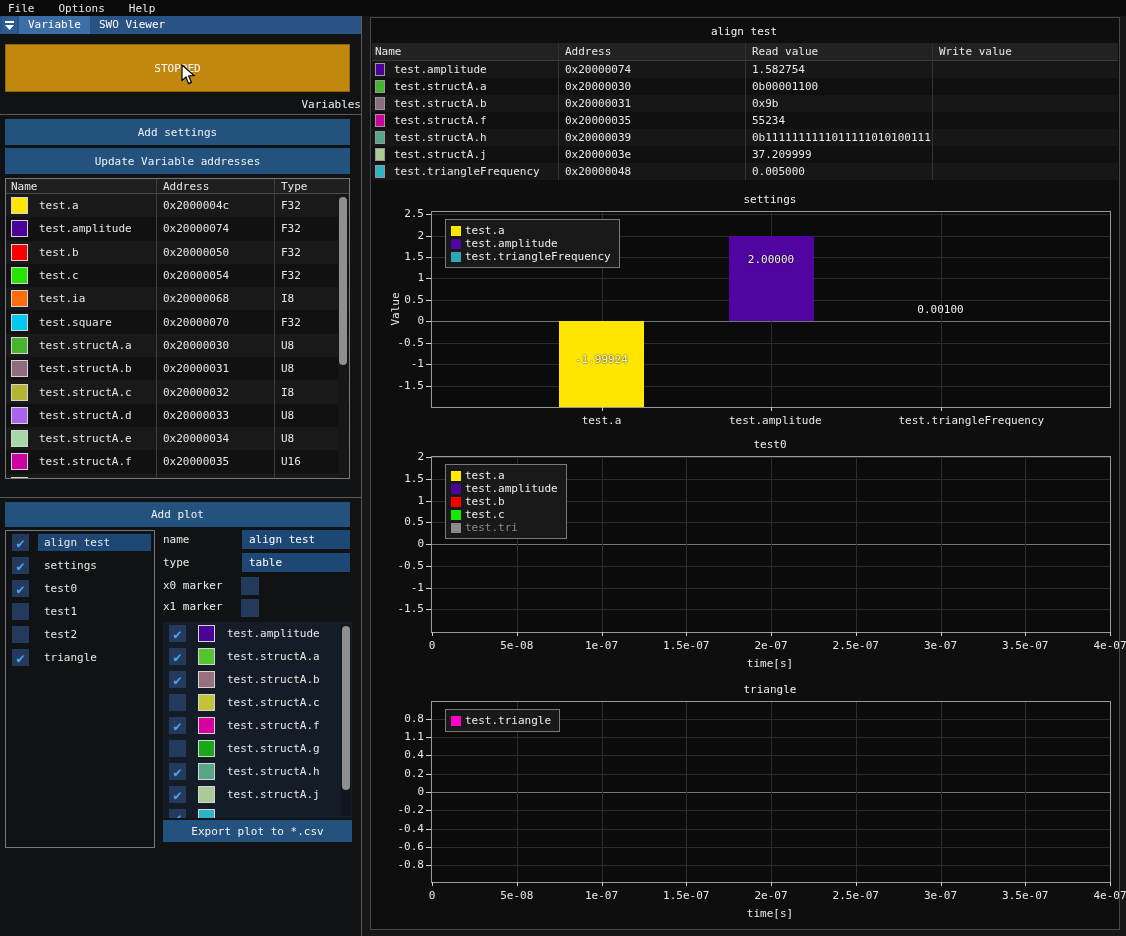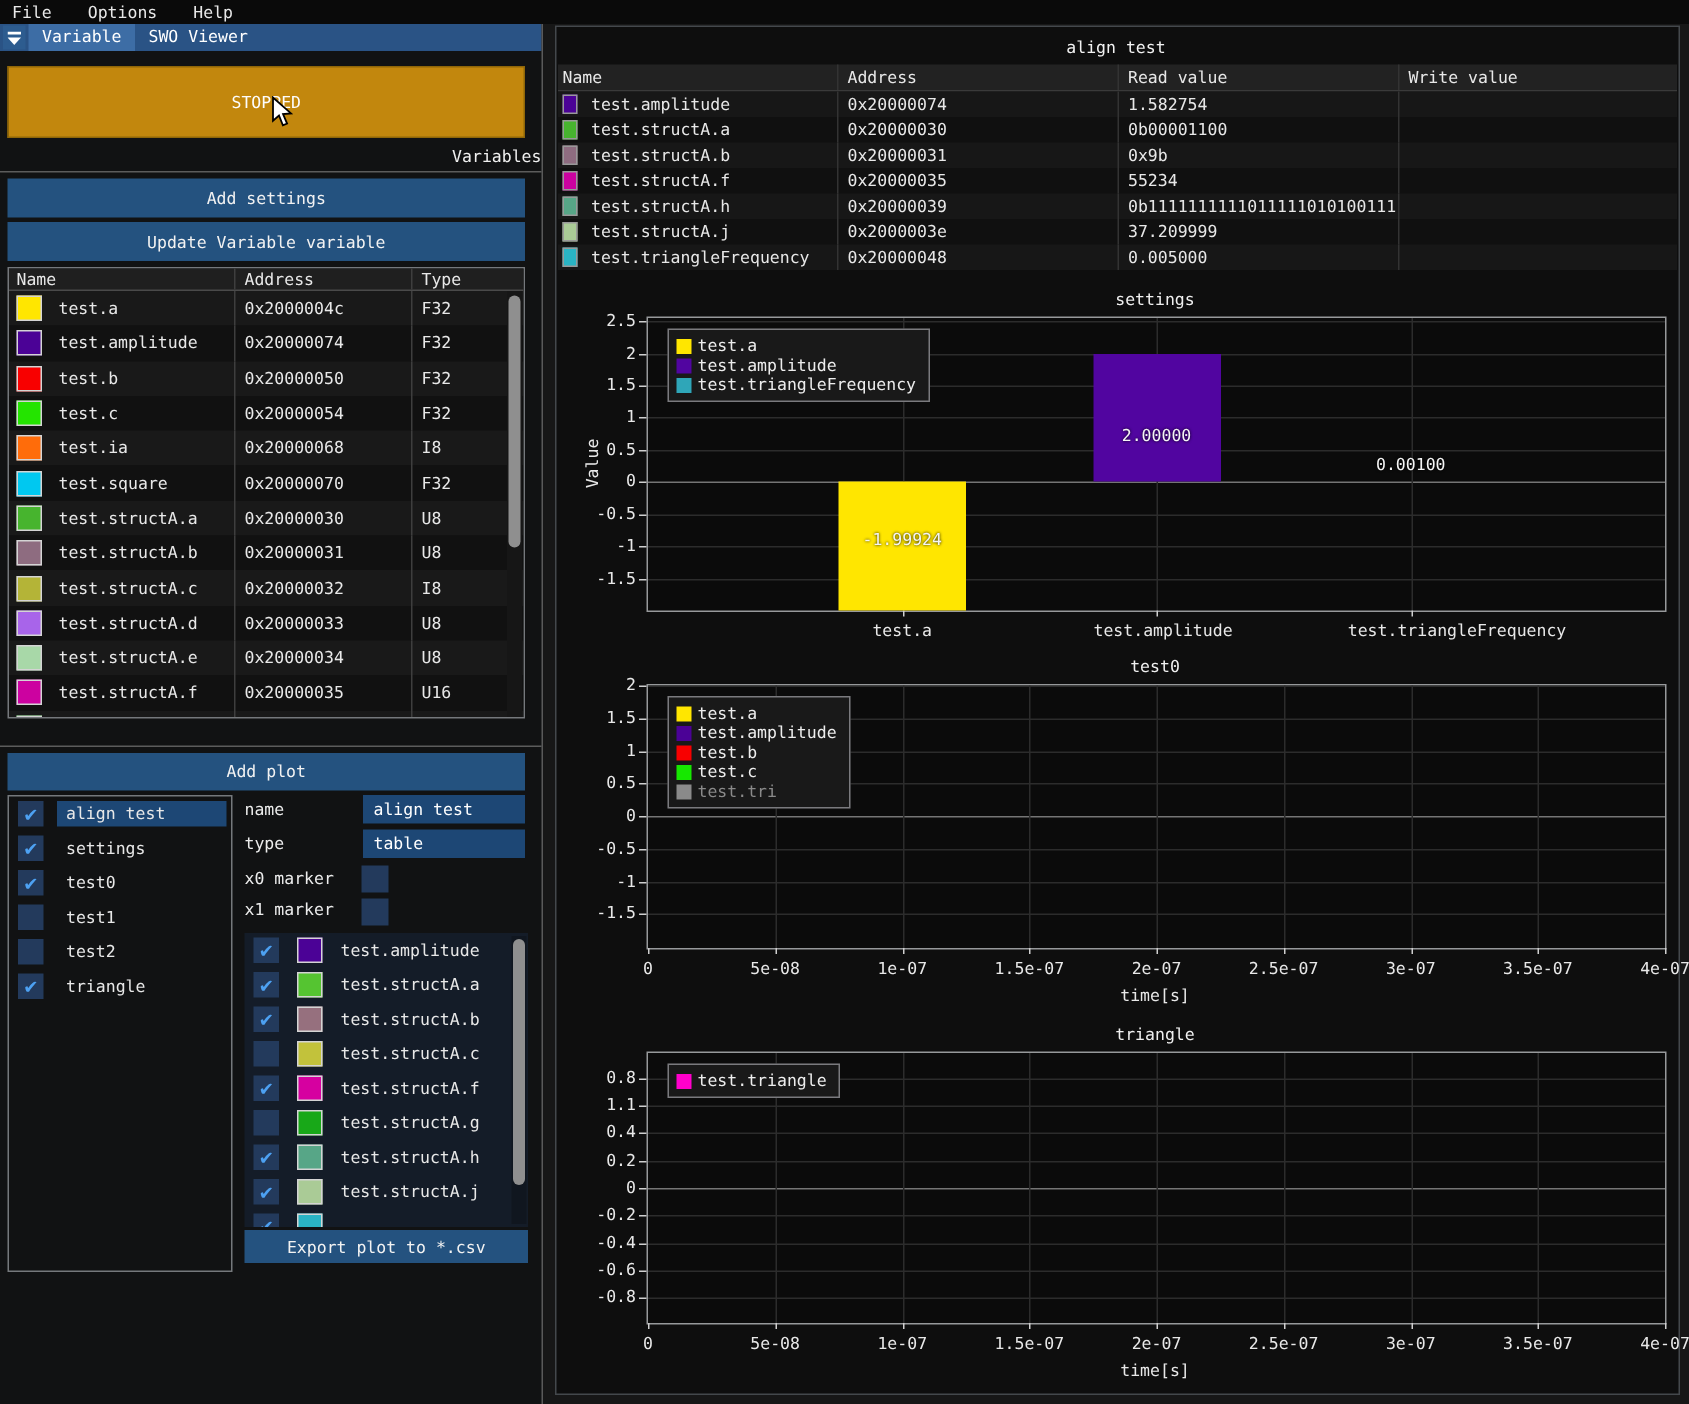--- a/index.html
+++ b/index.html
@@ -131,21 +131,21 @@
     </div>
     <div class="tab active">Variable</div>
     <div class="tab">SWO Viewer</div>
   </div>
 
   <div class="stopped">STOPPED</div>
 
   <div class="sec-title t-vars">Variables</div>
   <div class="divider d1"></div>
   <div class="btn add-var">Add settings</div>
-  <div class="btn upd-var">Update Variable variable</div>
+  <div class="btn upd-var">Update Variable addresses</div>
 
   <div class="vtable">
     <div class="vt-head" id="vt-head">
         <div class="vc vc1">Name</div>
         <div class="vc vc2">Address</div>
         <div class="vc vc3">Type</div>
       </div>
     <div class="vt-body" id="vt-body">
         <div class="vrow">
           <div class="vc vc1">
@@ -462,21 +462,21 @@
         <div class="xlab" style="left: 127.5px; top: 202px;">test.a</div>
         <div class="gl-v" style="left: 339px;"></div>
         <div class="xtick" style="left: 339px;"></div>
         <div class="xlab" style="left: 297px; top: 202px;">test.amplitude</div>
         <div class="gl-v" style="left: 508.5px;"></div>
         <div class="xtick" style="left: 508.5px;"></div>
         <div class="xlab" style="left: 466.5px; top: 202px;">test.triangleFrequency</div>
         <div class="bar" style="left: 127px; width: 85px; top: 109.286px; height: 85.6817px; background: rgb(255, 230, 0);"></div>
         <div class="barval" style="left: 114.5px; top: 140.988px;">-1.99924</div>
         <div class="bar" style="left: 296.5px; width: 85px; top: 23.5714px; height: 85.7143px; background: rgb(81, 5, 160);"></div>
-        <div class="barval" style="left: 284px; top: 72px;">2.00000</div>
+        <div class="barval" style="left: 284px; top: 41px;">2.00000</div>
         <div class="barval" style="left: 453.5px; top: 91.2857px;">0.00100</div>
       </div>
       <div class="legend" style="left: 74px; top: 28px;">
         <div class="leg-row">
           <span class="leg-sw" style="background: rgb(255, 230, 0);"></span>
           <span style="color: rgb(237, 237, 237);">test.a</span>
         </div>
         <div class="leg-row">
           <span class="leg-sw" style="background: rgb(81, 5, 160);"></span>
           <span style="color: rgb(237, 237, 237);">test.amplitude</span>

